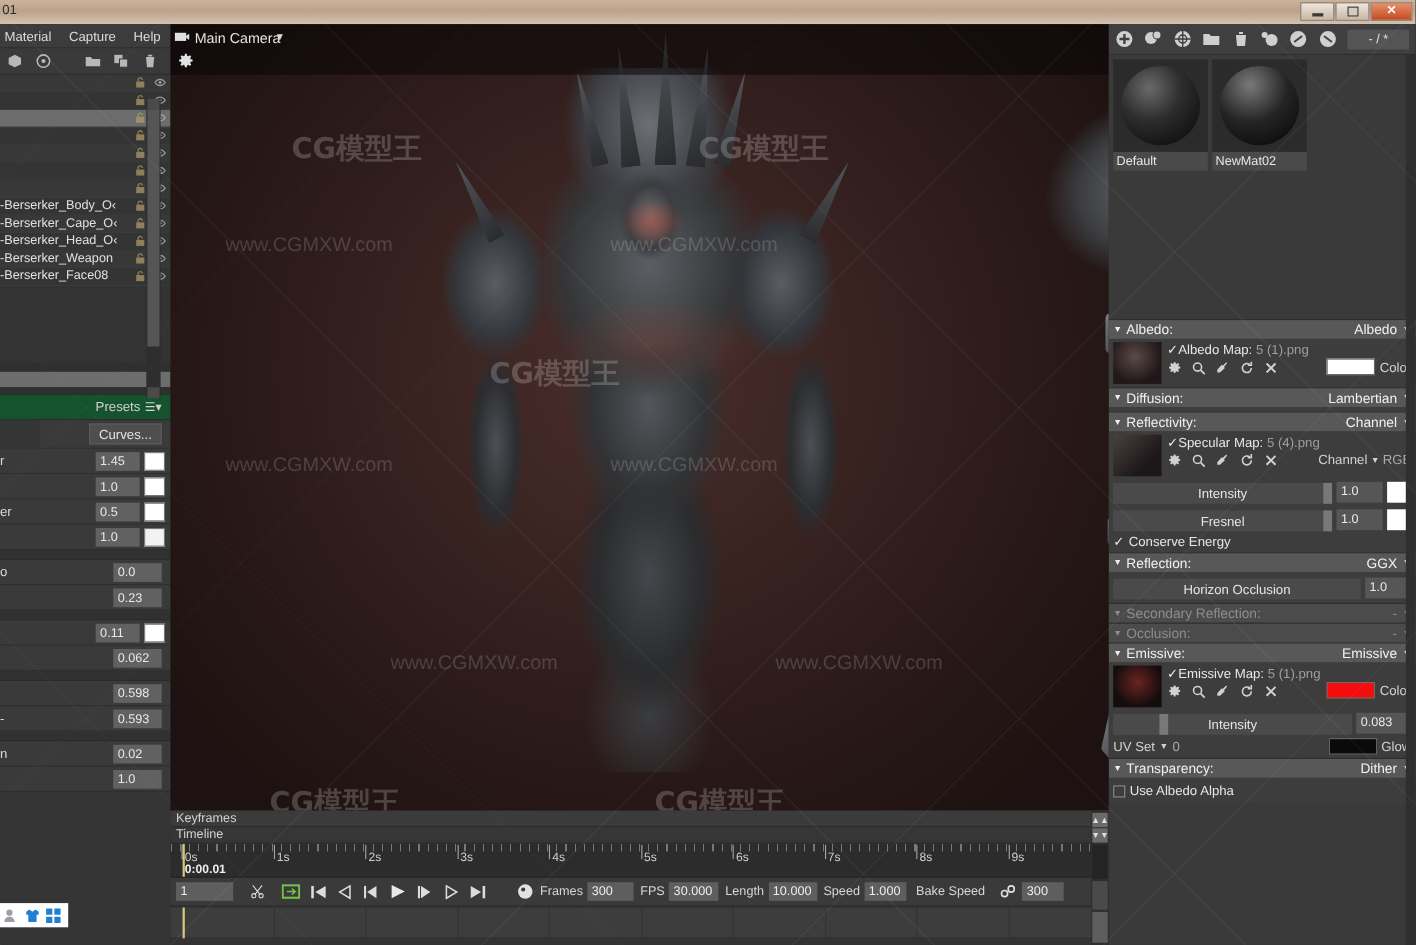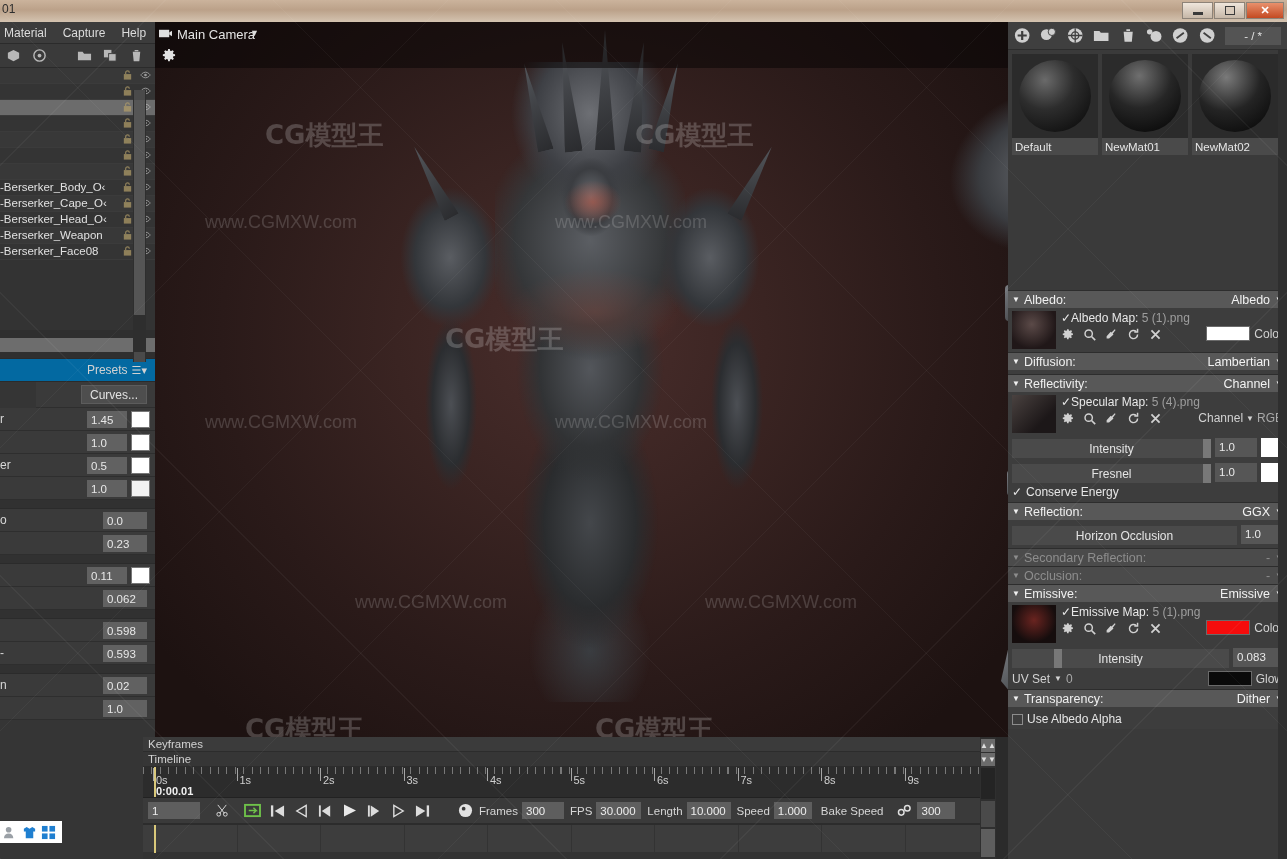--- a/index.html
+++ b/index.html
@@ -69,21 +69,21 @@
   .obj-icons { position: absolute; right: 4px; top: 1px; display: flex; gap: 7px; }
   .mini-ico { width: 11px; height: 12px; opacity: .7; }
 
   .vscroll-left {
     position: absolute; right: 9px; top: 68px; width: 13px; height: 272px;
     background: #2e2e2e;
   }
   .vscroll-left .thumb { position: absolute; left: 1px; top: 10px; width: 11px; height: 215px; background: #555; }
   .vscroll-left .arr { position: absolute; left: 1px; width: 11px; height: 10px; background: #4a4a4a; }
   .presets-row {
-    height: 24px; background: #0369a1; display: flex; align-items: center;
+    height: 24px; background: #14532d; display: flex; align-items: center;
     justify-content: flex-end; padding-right: 8px; gap: 4px;
     border-top: 1px solid #2b2b2b; border-bottom: 1px solid #2b2b2b;
   }
   .prop-row {
     position: relative; height: 23px; display: flex; align-items: center;
     border-bottom: 1px solid #2e2e2e; background: #3a3a3a;
   }
   .prop-row .plabel {
     position: absolute; left: 0px; font-size: 12px; color: #d8d8d8;
   }
@@ -184,21 +184,21 @@
     position: absolute; left: 0; top: 0; width: 1287px; height: 859px;
     pointer-events: none; z-index: 50;
     background-image:
       repeating-linear-gradient(45deg, rgba(255,255,255,.055) 0 1px, rgba(255,255,255,0) 1px 5px, rgba(255,255,255,0) 5px 200px),
       repeating-linear-gradient(-45deg, rgba(255,255,255,.055) 0 1px, rgba(255,255,255,0) 1px 5px, rgba(255,255,255,0) 5px 200px);
     opacity: .75;
   }
 
   
   .timeline {
-    position: absolute; left: 143px; top: 737px; width: 853px; height: 122px;
+    position: absolute; left: 155px; top: 737px; width: 853px; height: 122px;
     background: #333;
   }
   .tl-head { height: 15px; background: #3b3b3b; border-bottom: 1px solid #2c2c2c;
              display:flex; align-items:center; padding-left: 5px; font-size: 11.5px; }
   .tl-head2 { height: 15px; background: #363636; border-bottom: 1px solid #2c2c2c;
               display:flex; align-items:center; padding-left: 5px; font-size: 11.5px; }
   .tl-ruler {
     position: relative; height: 31px; background: #2c2c2c; border-bottom: 1px solid #222;
     overflow: hidden;
   }
@@ -801,26 +801,20 @@
 
     <div class="mat-grid" id="matgrid">
         <div class="mat-cell">
           <div class="mat-thumb">
             <div class="mat-ball ball-default"></div>
           </div>
           <div class="mat-name">Default</div>
         </div>
         <div class="mat-cell">
           <div class="mat-thumb">
-            <div class="mat-ball ball-m01"></div>
-          </div>
-          <div class="mat-name">NewMat01</div>
-        </div>
-        <div class="mat-cell">
-          <div class="mat-thumb">
             <div class="mat-ball ball-m02"></div>
           </div>
           <div class="mat-name">NewMat02</div>
         </div>
       </div>
 
     <div id="props">
         <div class="sect-head">
           <span class="tri">▼</span>
           <span>Albedo:</span>

